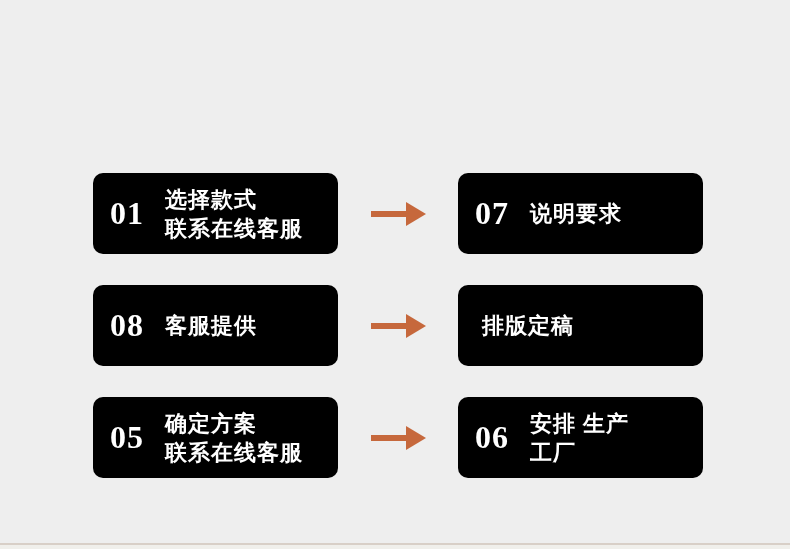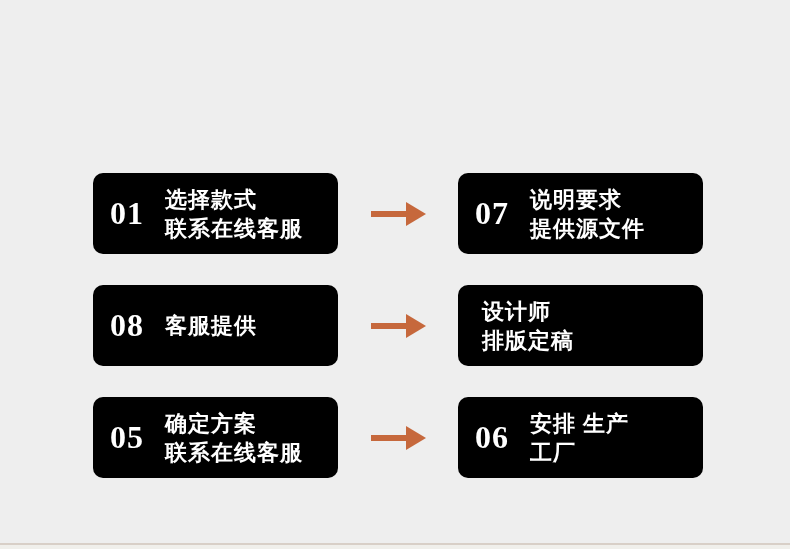--- a/index.html
+++ b/index.html
@@ -131,39 +131,37 @@
         </div>
       </div>
       <div class="arrow">
         <div class="arrow-shaft"></div>
         <div class="arrow-head"></div>
       </div>
       <div class="step-card">
         <div class="step-number">07</div>
         <div class="step-text">
           <div>说明要求</div>
-          <div>提供源文件</div>
         </div>
       </div>
     </div>
 
     <div class="step-row">
       <div class="step-card">
         <div class="step-number">08</div>
         <div class="step-text">
           <div>客服提供</div>
         </div>
       </div>
       <div class="arrow">
         <div class="arrow-shaft"></div>
         <div class="arrow-head"></div>
       </div>
       <div class="step-card">
         <div class="step-text">
-          <div>设计师</div>
           <div>排版定稿</div>
         </div>
       </div>
     </div>
 
     <div class="step-row">
       <div class="step-card">
         <div class="step-number">05</div>
         <div class="step-text">
           <div>确定方案</div>

